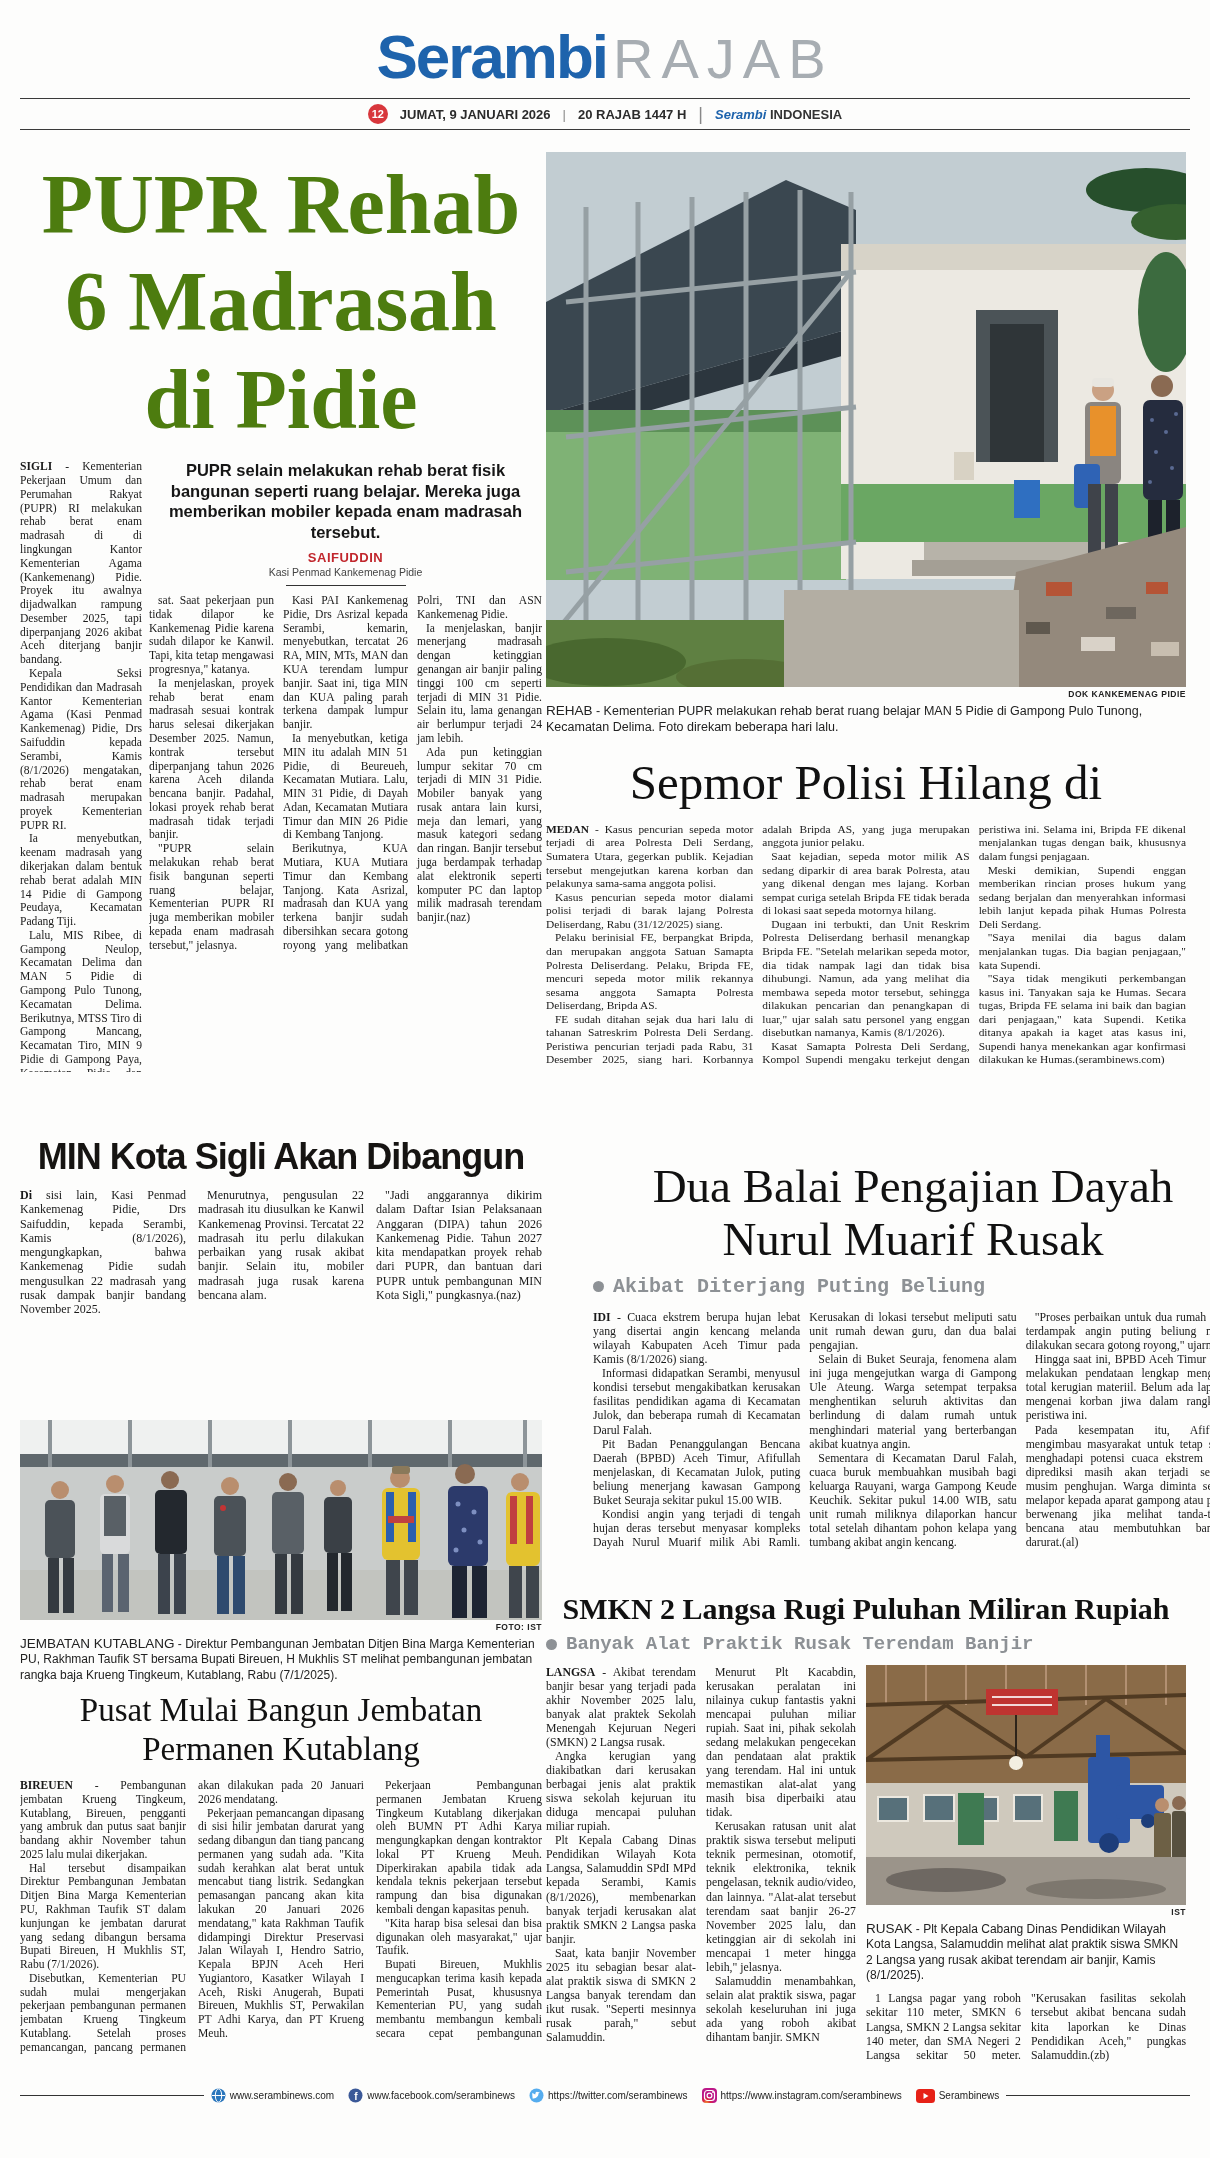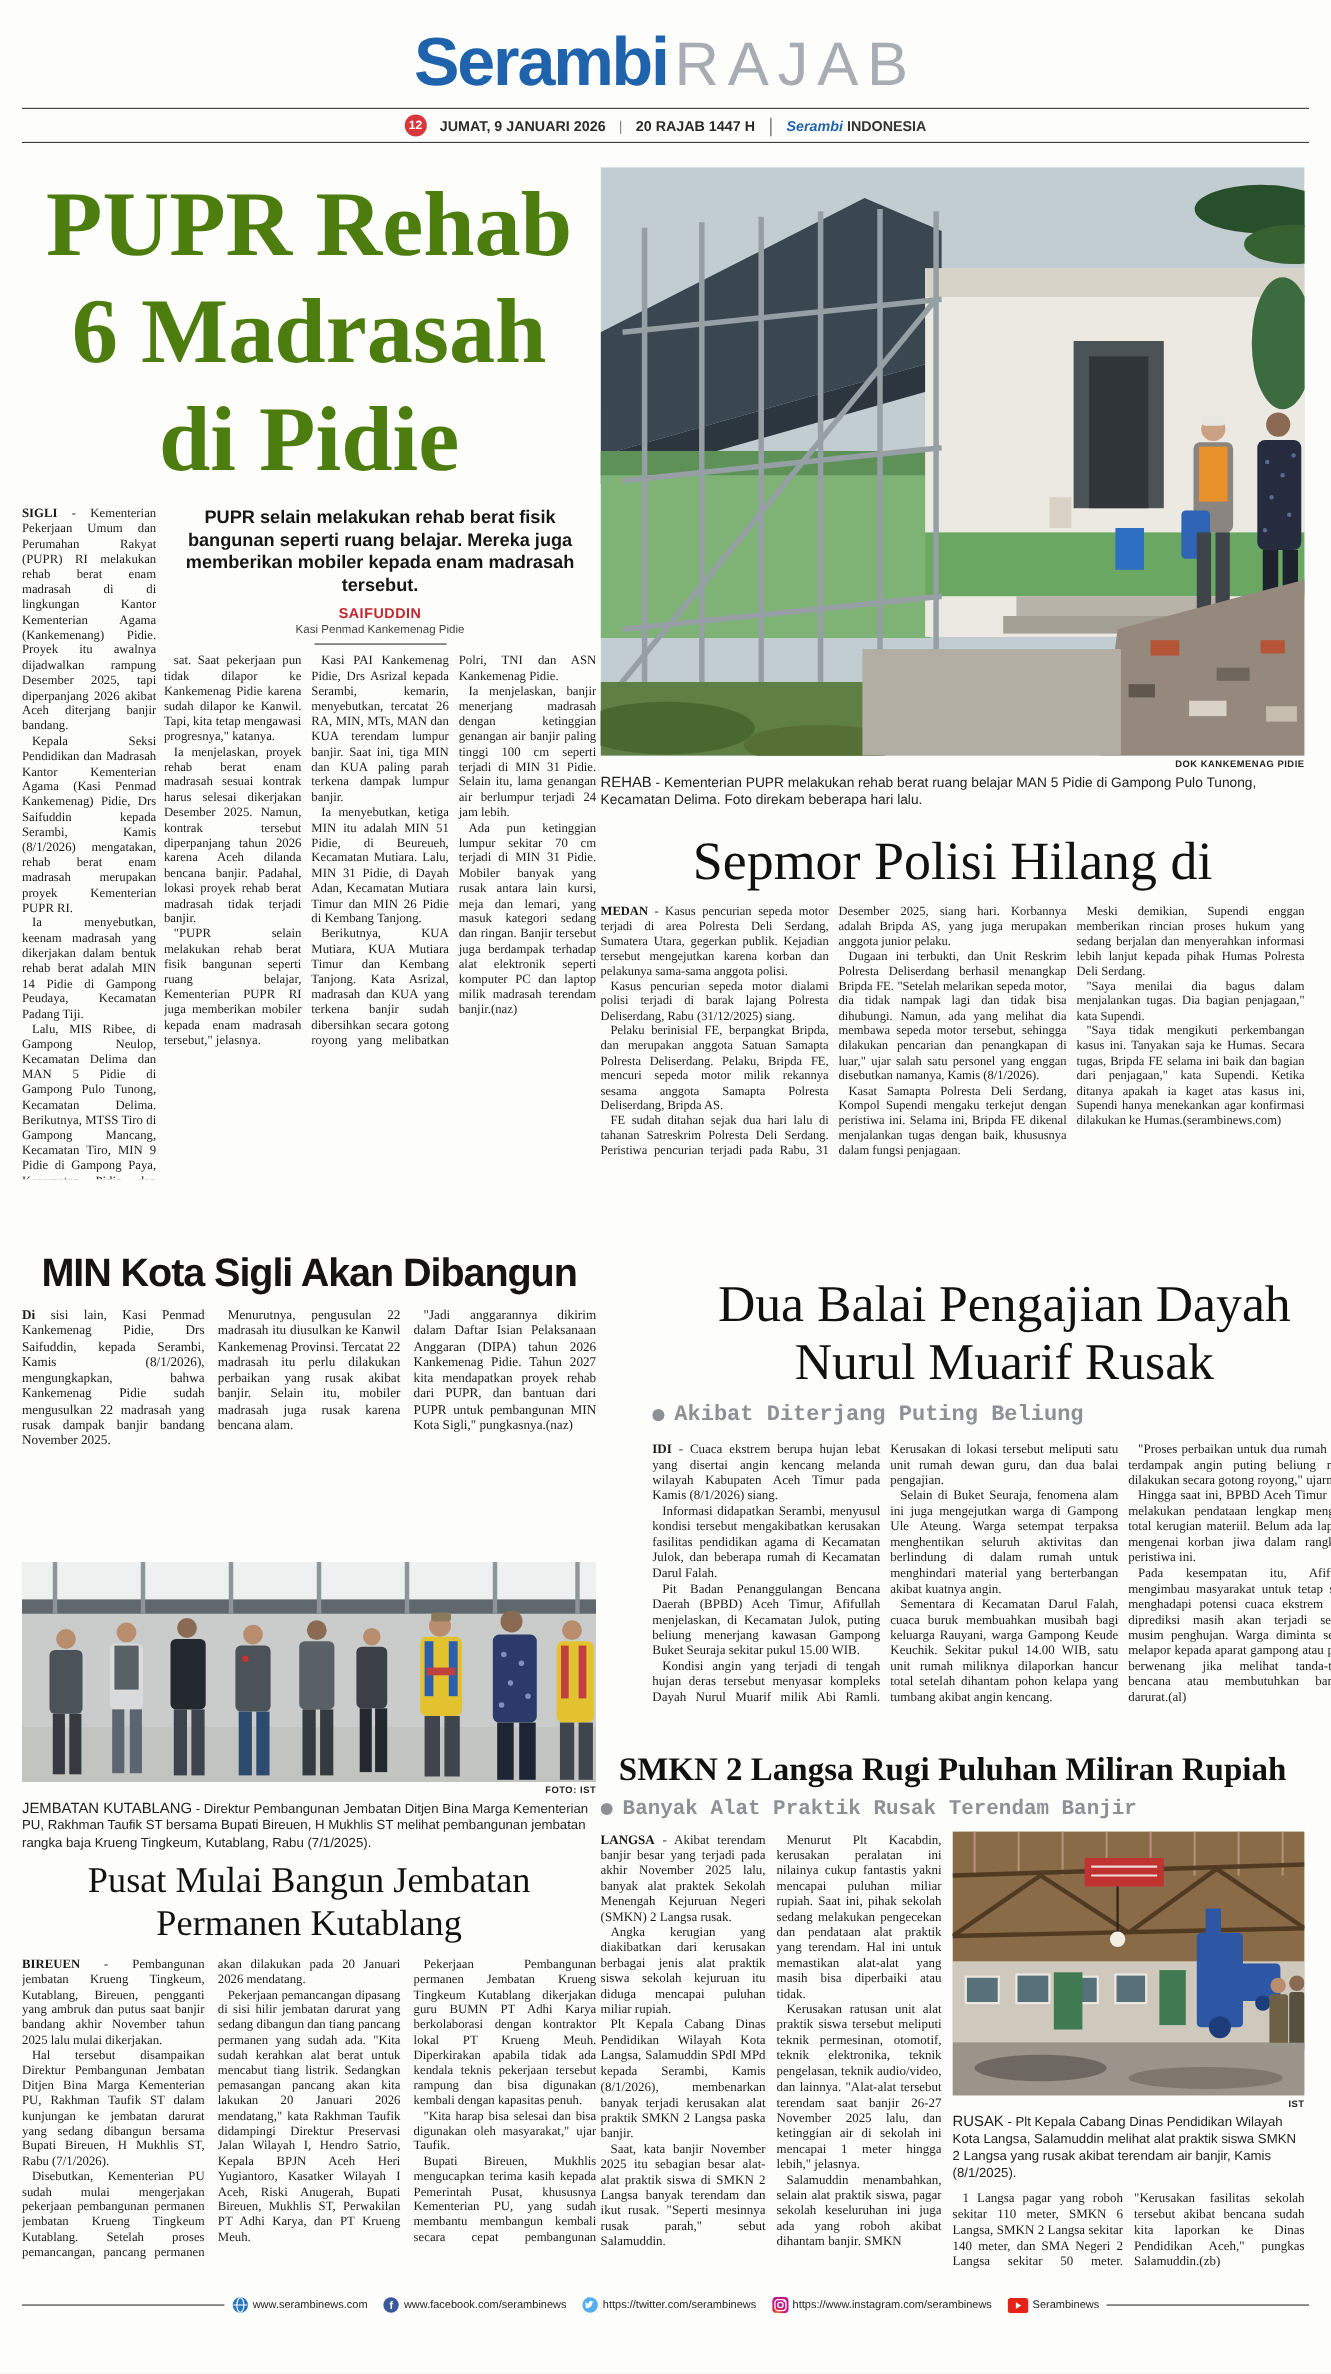--- a/index.html
+++ b/index.html
@@ -176,20 +176,21 @@
 
   <section style="left:546px;top:756px;width:640px;height:400px;overflow:hidden;">
     <h2 class="h-serif" style="font-size:49px;line-height:1.12;">
       <div>Sepmor Polisi Hilang di</div>
     </h2>
     <div class="bodytxt cols3" style="height:272px;margin-top:12px;font-size:11.4px;">
       <p class="first"><span class="dateline">MEDAN</span><span> - Kasus pencurian sepeda motor terjadi di area Polresta Deli Serdang, Sumatera Utara, gegerkan publik. Kejadian tersebut mengejutkan karena korban dan pelakunya sama-sama anggota polisi.</span></p>
     <p>Kasus pencurian sepeda motor dialami polisi terjadi di barak lajang Polresta Deliserdang, Rabu (31/12/2025) siang.</p>
         <p>Pelaku berinisial FE, berpangkat Bripda, dan merupakan anggota Satuan Samapta Polresta Deliserdang. Pelaku, Bripda FE, mencuri sepeda motor milik rekannya sesama anggota Samapta Polresta Deliserdang, Bripda AS.</p>
         <p>FE sudah ditahan sejak dua hari lalu di tahanan Satreskrim Polresta Deli Serdang. Peristiwa pencurian terjadi pada Rabu, 31 Desember 2025, siang hari. Korbannya adalah Bripda AS, yang juga merupakan anggota junior pelaku.</p>
+        <p>Saat kejadian, sepeda motor milik AS sedang diparkir di area barak Polresta, atau yang dikenal dengan mes lajang. Korban sempat curiga setelah Bripda FE tidak berada di lokasi saat sepeda motornya hilang.</p>
         <p>Dugaan ini terbukti, dan Unit Reskrim Polresta Deliserdang berhasil menangkap Bripda FE. "Setelah melarikan sepeda motor, dia tidak nampak lagi dan tidak bisa dihubungi. Namun, ada yang melihat dia membawa sepeda motor tersebut, sehingga dilakukan pencarian dan penangkapan di luar," ujar salah satu personel yang enggan disebutkan namanya, Kamis (8/1/2026).</p>
         <p>Kasat Samapta Polresta Deli Serdang, Kompol Supendi mengaku terkejut dengan peristiwa ini. Selama ini, Bripda FE dikenal menjalankan tugas dengan baik, khususnya dalam fungsi penjagaan.</p>
         <p>Meski demikian, Supendi enggan memberikan rincian proses hukum yang sedang berjalan dan menyerahkan informasi lebih lanjut kepada pihak Humas Polresta Deli Serdang.</p>
         <p>"Saya menilai dia bagus dalam menjalankan tugas. Dia bagian penjagaan," kata Supendi.</p>
         <p>"Saya tidak mengikuti perkembangan kasus ini. Tanyakan saja ke Humas. Secara tugas, Bripda FE selama ini baik dan bagian dari penjagaan," kata Supendi. Ketika ditanya apakah ia kaget atas kasus ini, Supendi hanya menekankan agar konfirmasi dilakukan ke Humas.(serambinews.com)</p>
       </div>
   </section>
 
   <section style="left:20px;top:1136px;width:522px;height:280px;overflow:hidden;">
     <h2 style="font-family:'Liberation Sans',sans-serif;font-size:36px;font-weight:bold;text-align:center;margin:0;letter-spacing:-1px;color:#161412;">MIN Kota Sigli Akan Dibangun</h2>
@@ -295,21 +296,21 @@
     <div class="caption" style="font-size:12px;"><span class="lead">JEMBATAN KUTABLANG</span><span> - Direktur Pembangunan Jembatan Ditjen Bina Marga Kementerian PU, Rakhman Taufik ST bersama Bupati Bireuen, H Mukhlis ST melihat pembangunan jembatan rangka baja Krueng Tingkeum, Kutablang, Rabu (7/1/2025).</span></div>
     <h2 class="h-serif" style="font-size:33px;line-height:1.18;margin-top:8px;">
       <div>Pusat Mulai Bangun Jembatan</div>
       <div>Permanen Kutablang</div>
     </h2>
     <div class="bodytxt cols3" style="height:288px;margin-top:10px;font-size:11.6px;column-gap:12px;">
       <p class="first"><span class="dateline">BIREUEN</span><span> - Pembangunan jembatan Krueng Tingkeum, Kutablang, Bireuen, pengganti yang ambruk dan putus saat banjir bandang akhir November tahun 2025 lalu mulai dikerjakan.</span></p>
     <p>Hal tersebut disampaikan Direktur Pembangunan Jembatan Ditjen Bina Marga Kementerian PU, Rakhman Taufik ST dalam kunjungan ke jembatan darurat yang sedang dibangun bersama Bupati Bireuen, H Mukhlis ST, Rabu (7/1/2026).</p>
         <p>Disebutkan, Kementerian PU sudah mulai mengerjakan pekerjaan pembangunan permanen jembatan Krueng Tingkeum Kutablang. Setelah proses pemancangan, pancang permanen akan dilakukan pada 20 Januari 2026 mendatang.</p>
         <p>Pekerjaan pemancangan dipasang di sisi hilir jembatan darurat yang sedang dibangun dan tiang pancang permanen yang sudah ada. "Kita sudah kerahkan alat berat untuk mencabut tiang listrik. Sedangkan pemasangan pancang akan kita lakukan 20 Januari 2026 mendatang," kata Rakhman Taufik didampingi Direktur Preservasi Jalan Wilayah I, Hendro Satrio, Kepala BPJN Aceh Heri Yugiantoro, Kasatker Wilayah I Aceh, Riski Anugerah, Bupati Bireuen, Mukhlis ST, Perwakilan PT Adhi Karya, dan PT Krueng Meuh.</p>
-        <p>Pekerjaan Pembangunan permanen Jembatan Krueng Tingkeum Kutablang dikerjakan guru BUMN PT Adhi Karya berkolaborasi dengan kontraktor lokal PT Krueng Meuh. Diperkirakan apabila tidak ada kendala teknis pekerjaan tersebut rampung dan bisa digunakan kembali dengan kapasitas penuh.</p>
+        <p>Pekerjaan Pembangunan permanen Jembatan Krueng Tingkeum Kutablang dikerjakan oleh BUMN PT Adhi Karya mengungkapkan dengan kontraktor lokal PT Krueng Meuh. Diperkirakan apabila tidak ada kendala teknis pekerjaan tersebut rampung dan bisa digunakan kembali dengan kapasitas penuh.</p>
         <p>"Kita harap bisa selesai dan bisa digunakan oleh masyarakat," ujar Taufik.</p>
         <p>Bupati Bireuen, Mukhlis mengucapkan terima kasih kepada Pemerintah Pusat, khususnya Kementerian PU, yang sudah membantu membangun kembali secara cepat pembangunan jembatan permanen Krueng Tingkeum.</p>
       </div>
   </section>
 
   <section style="left:546px;top:1592px;width:640px;height:495px;overflow:hidden;">
     <h2 class="h-serif" style="font-size:30px;font-weight:bold;">SMKN 2 Langsa Rugi Puluhan Miliran Rupiah</h2>
     <div class="subhead" style="margin-top:7px;font-size:19px;">
       <span class="dot"></span>
       <span>Banyak Alat Praktik Rusak Terendam Banjir</span>

